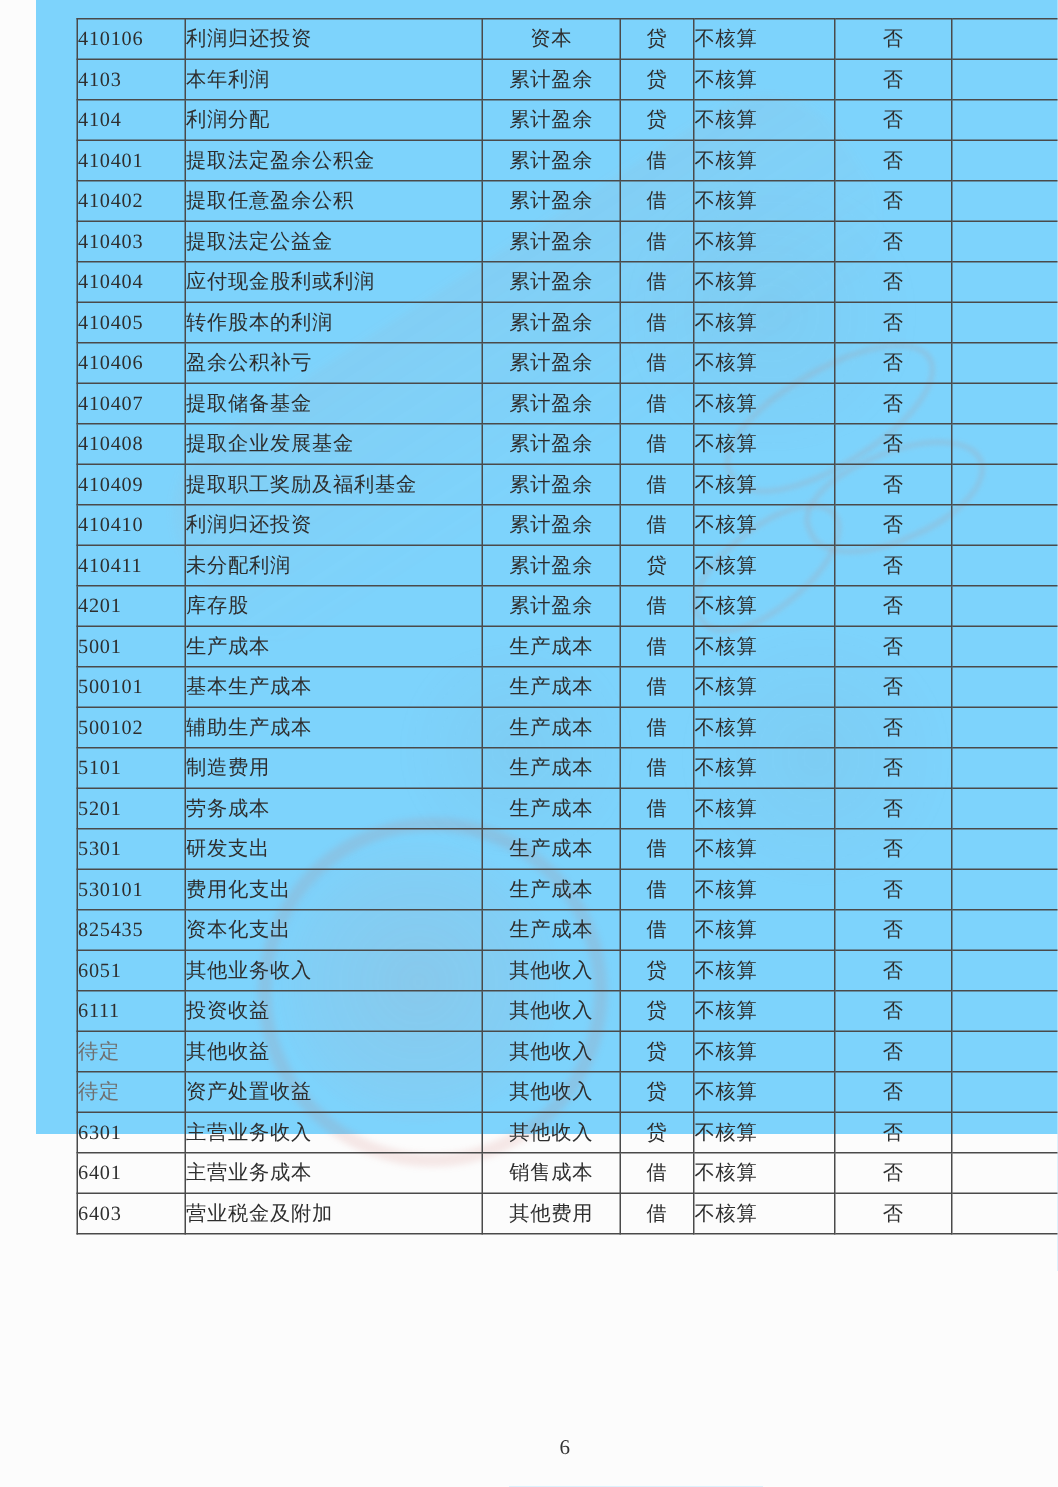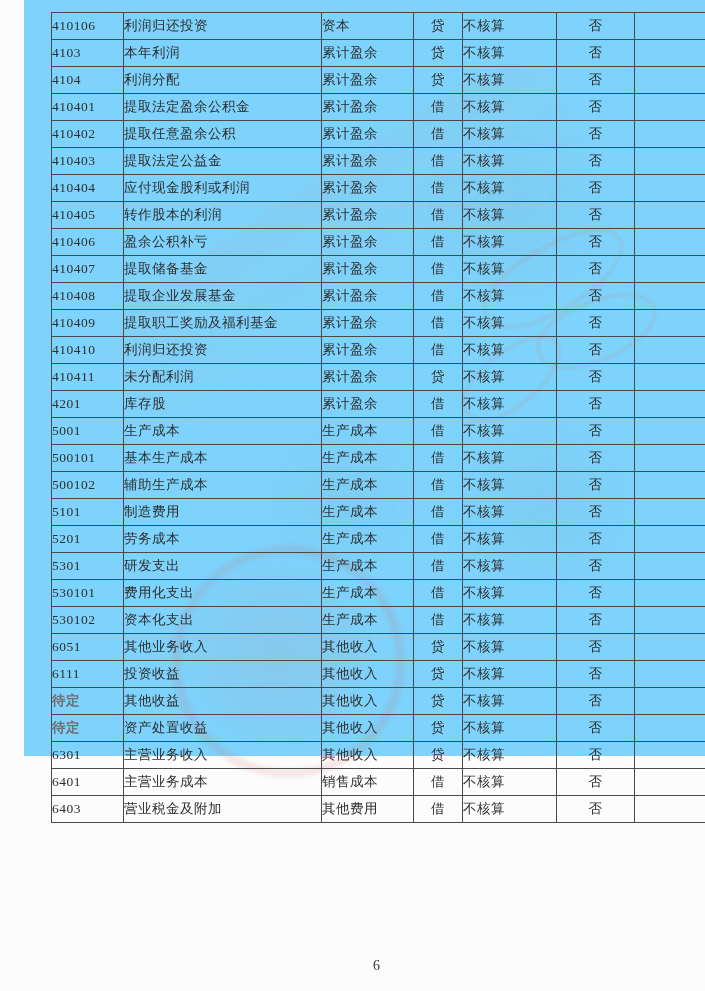--- a/index.html
+++ b/index.html
@@ -28,27 +28,27 @@
   table.accounts td {
     border: 1.5px solid #4a4a4a;
     height: 26px;
     padding: 0;
     overflow: hidden;
     white-space: nowrap;
     letter-spacing: 0.5px;
   }
   td.col-code        { width: 71px;  padding-left: 9px;  }
   td.col-name        { width: 197px; padding-left: 11px; }
-  td.col-category    { width: 91px;  text-align: left; }
+  td.col-category    { width: 91px;  text-align: center; }
   td.col-direction   { width: 48px;  text-align: center; }
   td.col-accounting  { width: 93px;  padding-left: 14px; }
   td.col-quantity_flag { width: 77px; text-align: center; }
   td.col-extra       { width: 82px; }
   td.indent  { padding-left: 24px; font-family: Liberation Mono, monospace; }
-  td.pending { color: #6f6f6f; font-weight: bold; }
+  td.pending { color: #6f6f6f; }
   
   .page-number {
     position: absolute;
     left: 0; right: 0;
     top: 958px;
     text-align: center;
     font-size: 14px;
     color: #333;
   }
   
@@ -303,21 +303,21 @@
         <tr>
           <td class="col-code">530101</td>
           <td class="col-name">费用化支出</td>
           <td class="col-category">生产成本</td>
           <td class="col-direction">借</td>
           <td class="col-accounting">不核算</td>
           <td class="col-quantity_flag">否</td>
           <td class="col-extra"></td>
         </tr>
         <tr>
-          <td class="col-code">530102</td>
+          <td class="col-code">825435</td>
           <td class="col-name">资本化支出</td>
           <td class="col-category">生产成本</td>
           <td class="col-direction">借</td>
           <td class="col-accounting">不核算</td>
           <td class="col-quantity_flag">否</td>
           <td class="col-extra"></td>
         </tr>
         <tr>
           <td class="col-code">6051</td>
           <td class="col-name">其他业务收入</td>

